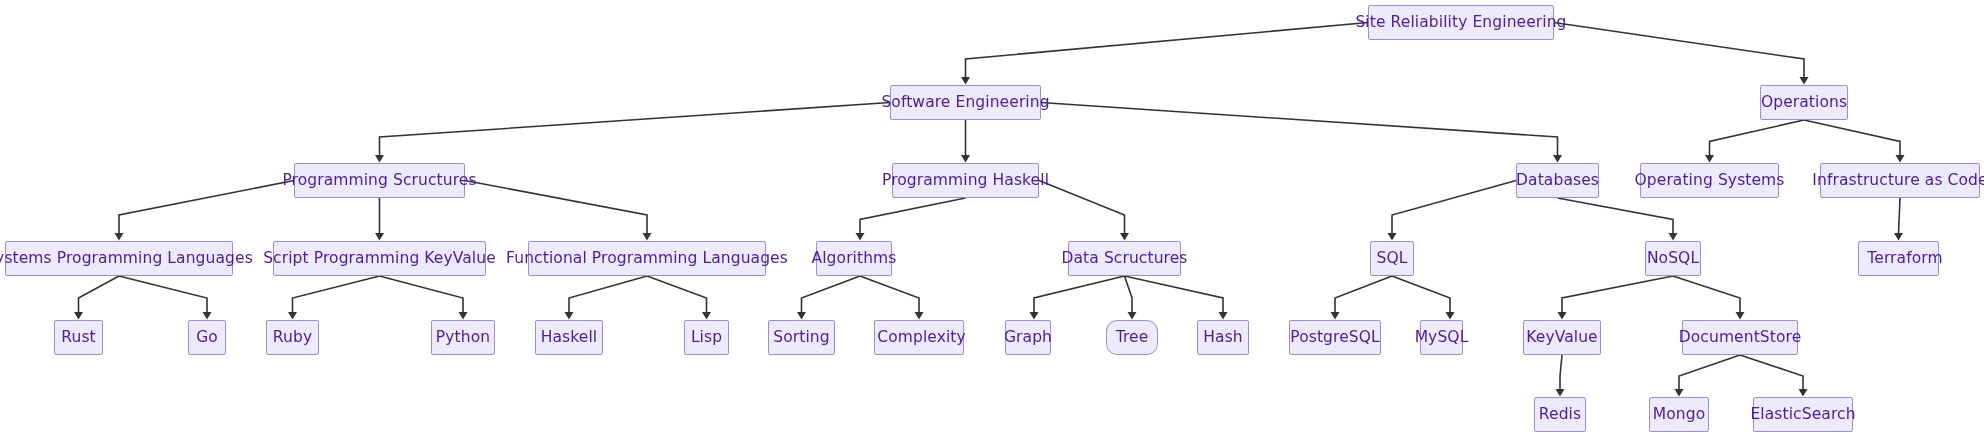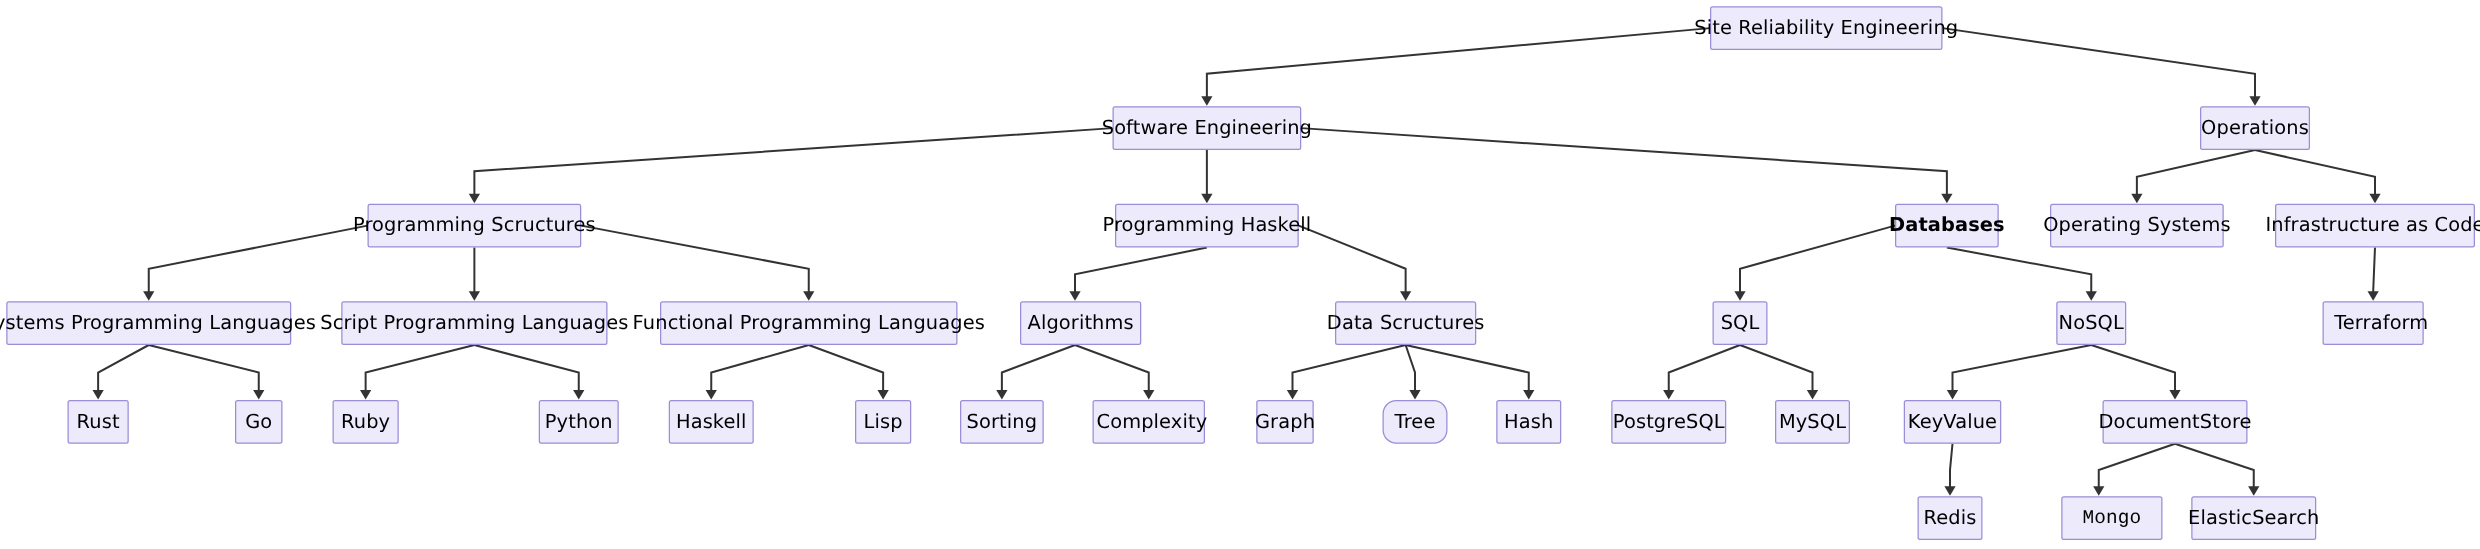--- a/index.html
+++ b/index.html
@@ -39,21 +39,21 @@
   }
   .node {
     position: absolute;
     box-sizing: border-box;
     display: flex;
     align-items: center;
     justify-content: center;
     background: #eceafb;
     border: 1.3px solid #9d8cd8;
     border-radius: 2px;
-    color: #000000;
+    color: #4c1d95;
     font-size: 15.5px;
     line-height: 1;
     letter-spacing: 0.1px;
     white-space: nowrap;
     padding: 0 11px;
     height: 35px;
   }
   .node-label {
     display: block;
   }
@@ -139,39 +139,39 @@
       </div>
       <div class="node" style="left: 1760px; top: 85px; width: 88px;">
         <span class="node-label">Operations</span>
       </div>
       <div class="node" style="left: 294px; top: 163px; width: 171px;">
         <span class="node-label">Programming Scructures</span>
       </div>
       <div class="node" style="left: 892px; top: 163px; width: 147px;">
         <span class="node-label">Programming Haskell</span>
       </div>
-      <div class="node" style="left: 1516px; top: 163px; width: 83px; font-weight: bold;">
+      <div class="node" style="left: 1516px; top: 163px; width: 83px;">
         <span class="node-label">Databases</span>
       </div>
       <div class="node" style="left: 1640px; top: 163px; width: 139px;">
         <span class="node-label">Operating Systems</span>
       </div>
       <div class="node" style="left: 1820px; top: 163px; width: 160px;">
         <span class="node-label">Infrastructure as Code</span>
       </div>
       <div class="node" style="left: 5px; top: 241px; width: 228px;">
         <span class="node-label">Systems Programming Languages</span>
       </div>
       <div class="node" style="left: 273px; top: 241px; width: 213px;">
-        <span class="node-label">Script Programming Languages</span>
+        <span class="node-label">Script Programming KeyValue</span>
       </div>
       <div class="node" style="left: 528px; top: 241px; width: 238px;">
         <span class="node-label">Functional Programming Languages</span>
       </div>
-      <div class="node" style="left: 816px; top: 241px; width: 97px;">
+      <div class="node" style="left: 816px; top: 241px; width: 76px;">
         <span class="node-label">Algorithms</span>
       </div>
       <div class="node" style="left: 1068px; top: 241px; width: 113px; justify-content: center;">
         <span class="node-label">Data Scructures</span>
       </div>
       <div class="node" style="left: 1370px; top: 241px; width: 44px;">
         <span class="node-label">SQL</span>
       </div>
       <div class="node" style="left: 1645px; top: 241px; width: 56px;">
         <span class="node-label">NoSQL</span>
@@ -208,32 +208,32 @@
       </div>
       <div class="node" style="left: 1106px; top: 320px; width: 52px; border-radius: 11px;">
         <span class="node-label">Tree</span>
       </div>
       <div class="node" style="left: 1197px; top: 320px; width: 52px;">
         <span class="node-label">Hash</span>
       </div>
       <div class="node" style="left: 1289px; top: 320px; width: 92px;">
         <span class="node-label">PostgreSQL</span>
       </div>
-      <div class="node" style="left: 1420px; top: 320px; width: 60px;">
+      <div class="node" style="left: 1420px; top: 320px; width: 43px;">
         <span class="node-label">MySQL</span>
       </div>
       <div class="node" style="left: 1523px; top: 320px; width: 78px;">
         <span class="node-label">KeyValue</span>
       </div>
       <div class="node" style="left: 1682px; top: 320px; width: 116px;">
         <span class="node-label">DocumentStore</span>
       </div>
       <div class="node" style="left: 1534px; top: 397px; width: 52px;">
         <span class="node-label">Redis</span>
       </div>
-      <div class="node" style="left: 1649px; top: 397px; width: 81px; font-family: Liberation Mono, monospace;">
+      <div class="node" style="left: 1649px; top: 397px; width: 60px;">
         <span class="node-label">Mongo</span>
       </div>
       <div class="node" style="left: 1753px; top: 397px; width: 100px;">
         <span class="node-label">ElasticSearch</span>
       </div>
     </div>
 </div>
 
 </body></html>

